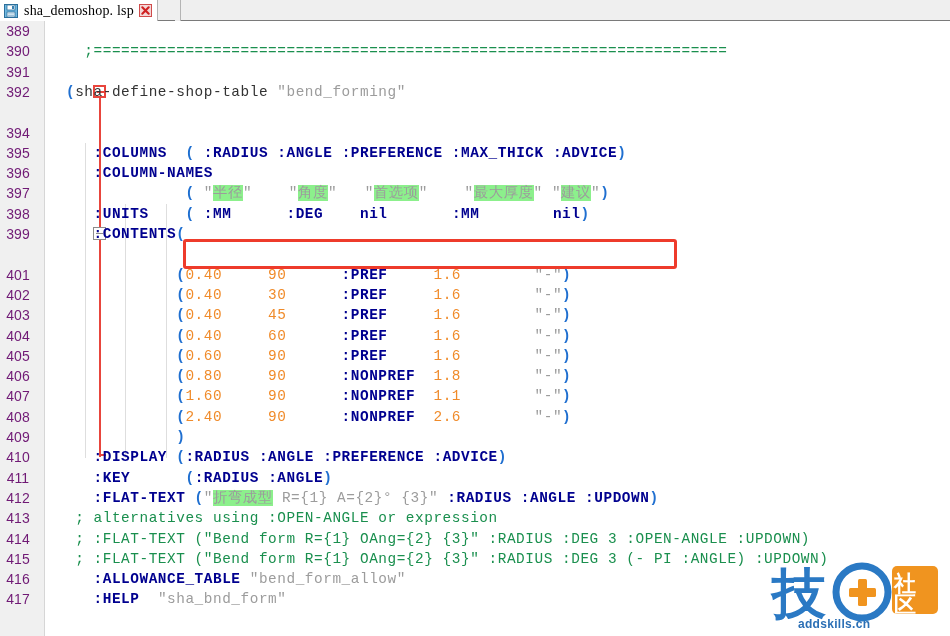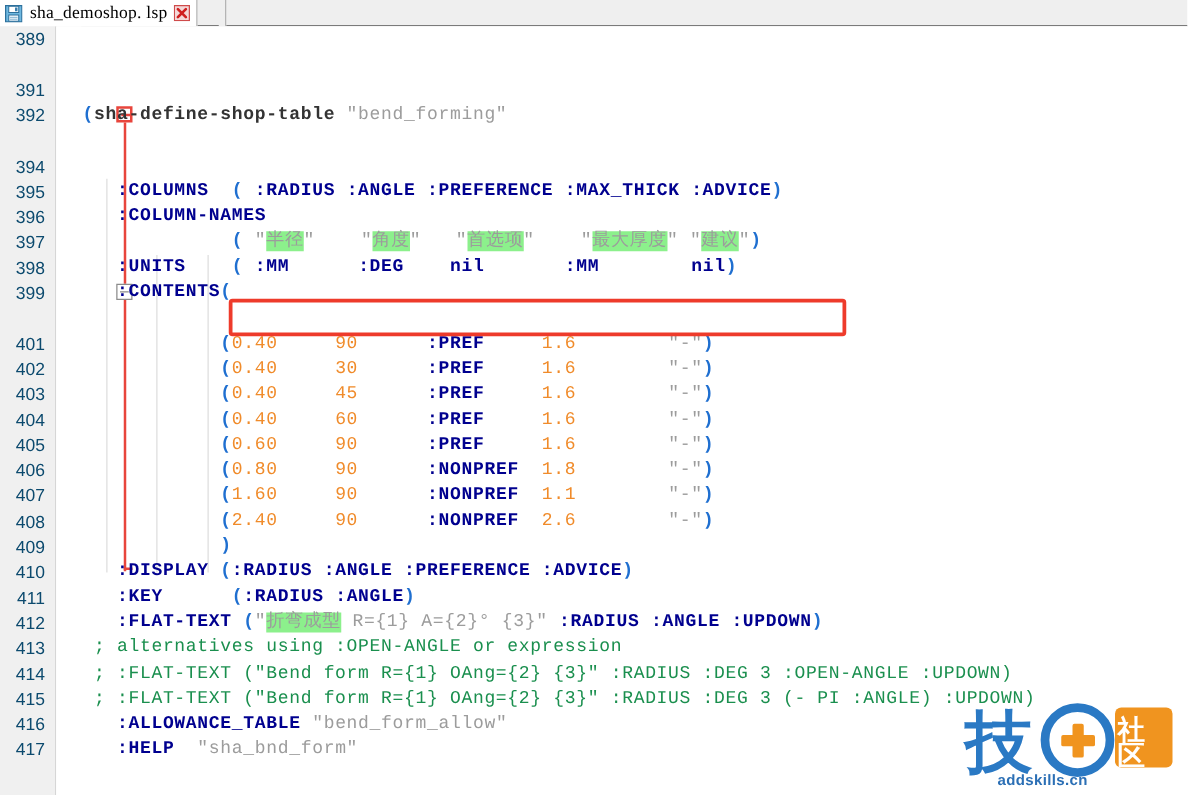--- a/index.html
+++ b/index.html
@@ -97,46 +97,46 @@
   .lines { position: absolute; top: 0; left: 0; width: 950px; height: 615px; }
   .line {
     position: absolute; left: 0;
     width: 950px; height: 20.3px;
     white-space: pre;
   }
   .line.cur { background: #e6e3f7; }
   .lnum {
     position: absolute; left: 0; top: 0;
     width: 36px; height: 20.3px;
-    text-align: right;
+    text-align: center;
     font-family: "Liberation Sans", sans-serif;
     font-size: 14px;
     line-height: 20.3px;
-    color: #0c4a6e;
+    color: #701a75;
   }
   .code {
     position: absolute; left: 66px; top: 0;
     height: 20.3px;
     font-family: "Liberation Mono", "DejaVu Sans Mono", monospace;
     font-size: 14.4px;
     line-height: 20.3px;
     letter-spacing: 0.55px;
     color: #202020;
     white-space: pre;
   }
   
   .iguide { position: absolute; width: 1px; background: #dedede; top: 0; }
 
   
   .kw   { color: #00008f; font-weight: bold; }
   .par  { color: #1f6fd0; font-weight: bold; }
   .num  { color: #f08b2a; }
   .str  { color: #9c9c9c; }
   .cmt  { color: #1a8f4e; }
-  .fn   { color: #333333; font-weight: bold; }
+  .fn   { color: #333333; }
   .sel  { background: #8cf08c; }
 
   
   .annot {
     position: absolute;
     border: 3px solid #ee3b2b;
     border-radius: 3px;
     box-sizing: border-box;
     pointer-events: none;
   }
@@ -196,20 +196,21 @@
         </div>
       <div class="foldend" style="top:433px;"></div>
     </div>
 
     <div class="iguide" style="left:85px; top:122px; height:315px;"></div>
     <div class="iguide" style="left:125px; top:183px; height:254px;"></div>
     <div class="iguide" style="left:166px; top:183px; height:254px;"></div>
 
     <div class="lines" id="lines">
         <div class="line" style="top: 0px;"><div class="lnum">389</div></div>
+        <div class="line" style="top: 20.3px;"><div class="lnum">390</div><div class="code"><span class="cmt">  ;=====================================================================</span></div></div>
         <div class="line" style="top: 40.6px;"><div class="lnum">391</div><div class="code"></div></div>
         <div class="line" style="top: 60.9px;"><div class="lnum">392</div><div class="code"><span class="par">(</span><span class="fn">sha-define-shop-table</span> <span class="str">"bend_forming"</span></div></div>
         <div class="line" style="top: 101.5px;"><div class="lnum">394</div><div class="code"></div></div>
         <div class="line" style="top: 121.8px;"><div class="lnum">395</div><div class="code">   <span class="kw">:COLUMNS</span>  <span class="par">(</span> <span class="kw">:RADIUS</span> <span class="kw">:ANGLE</span> <span class="kw">:PREFERENCE</span> <span class="kw">:MAX_THICK</span> <span class="kw">:ADVICE</span><span class="par">)</span></div></div>
         <div class="line" style="top: 142.1px;"><div class="lnum">396</div><div class="code">   <span class="kw">:COLUMN-NAMES</span></div></div>
         <div class="line" style="top: 162.4px;"><div class="lnum">397</div><div class="code">             <span class="par">(</span> <span class="str">"<span class="sel">半径</span>"</span>    <span class="str">"<span class="sel">角度</span>"</span>   <span class="str">"<span class="sel">首选项</span>"</span>    <span class="str">"<span class="sel">最大厚度</span>"</span> <span class="str">"<span class="sel">建议</span>"</span><span class="par">)</span></div></div>
         <div class="line" style="top: 182.7px;"><div class="lnum">398</div><div class="code">   <span class="kw">:UNITS</span>    <span class="par">(</span> <span class="kw">:MM</span>      <span class="kw">:DEG</span>    <span class="kw">nil</span>       <span class="kw">:MM</span>        <span class="kw">nil</span><span class="par">)</span></div></div>
         <div class="line" style="top: 203px;"><div class="lnum">399</div><div class="code">   <span class="kw">:CONTENTS</span><span class="par">(</span></div></div>
         <div class="line" style="top: 243.6px;"><div class="lnum">401</div><div class="code">            <span class="par">(</span><span class="num">0.40</span>     <span class="num">90</span>      <span class="kw">:PREF</span>     <span class="num">1.6</span>        <span class="str">"-"</span><span class="par">)</span></div></div>
         <div class="line" style="top: 263.9px;"><div class="lnum">402</div><div class="code">            <span class="par">(</span><span class="num">0.40</span>     <span class="num">30</span>      <span class="kw">:PREF</span>     <span class="num">1.6</span>        <span class="str">"-"</span><span class="par">)</span></div></div>

